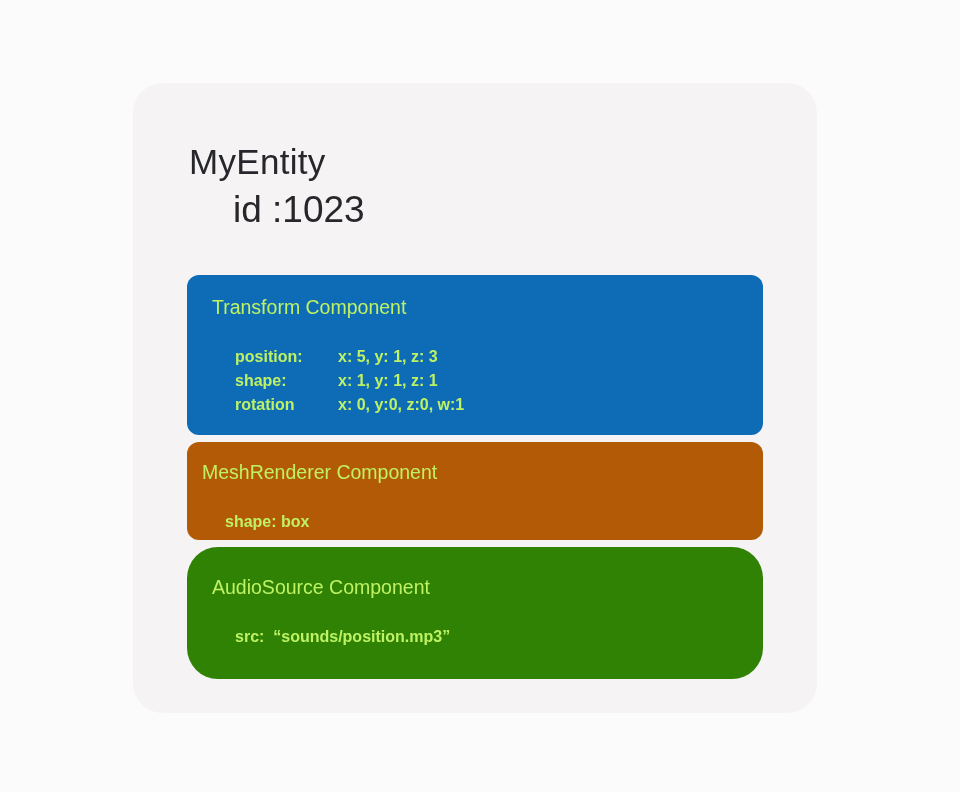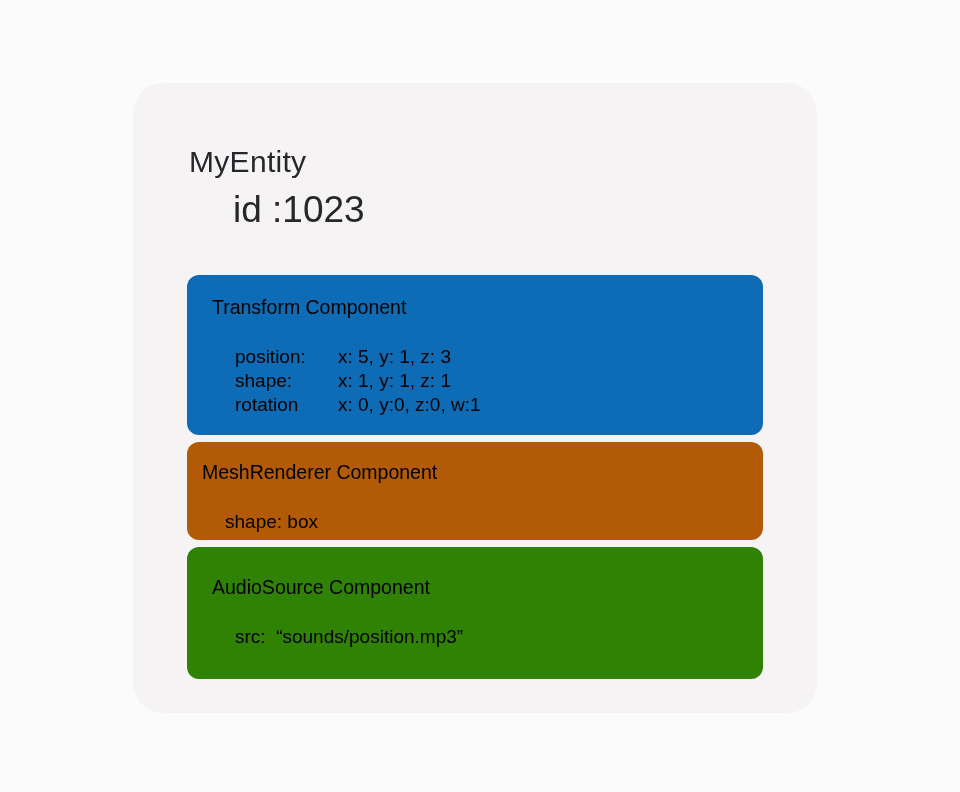--- a/index.html
+++ b/index.html
@@ -22,65 +22,67 @@
     position: absolute;
     left: 133px;
     top: 83px;
     width: 684px;
     height: 630px;
     background: #f5f3f4;
     border-radius: 30px;
   }
   .entity-title {
     margin: 56px 0 0 56px;
-    font-size: 30px;
+    font-size: 35px;
     line-height: 46px;
     color: #27272b;
     letter-spacing: 0.3px;
   }
   .entity-id {
     margin: 8px 0 0 100px;
     font-size: 37px;
     line-height: 34px;
     color: #27272b;
   }
   .components {
     margin-top: 48px;
   }
   .component {
     box-sizing: border-box;
     width: 576px;
     margin-left: 54px;
     border-radius: 12px;
-    color: #000000;
+    color: #bef264;
   }
   .component + .component {
     margin-top: 7px;
   }
   .comp-transform {
     background: #0d6cb5;
     padding: 22px 24px 18px 25px;
   }
   .comp-mesh {
     background: #b25a06;
     padding: 20px 24px 6px 15px;
   }
   .comp-audio {
     background: #2f8204;
     padding: 30px 24px 30px 25px;
+    border-radius: 31px;
   }
   .comp-header {
     font-size: 19.5px;
     line-height: 20px;
     white-space: pre;
   }
   .comp-body {
     margin: 28px 0 0 23px;
-    font-size: 19px;
+    font-size: 16px;
     line-height: 24px;
+    font-weight: bold;
   }
   .kv-row {
     display: flex;
   }
   .kv-label {
     width: 103px;
     flex: 0 0 103px;
     white-space: pre;
   }
   .kv-value {

